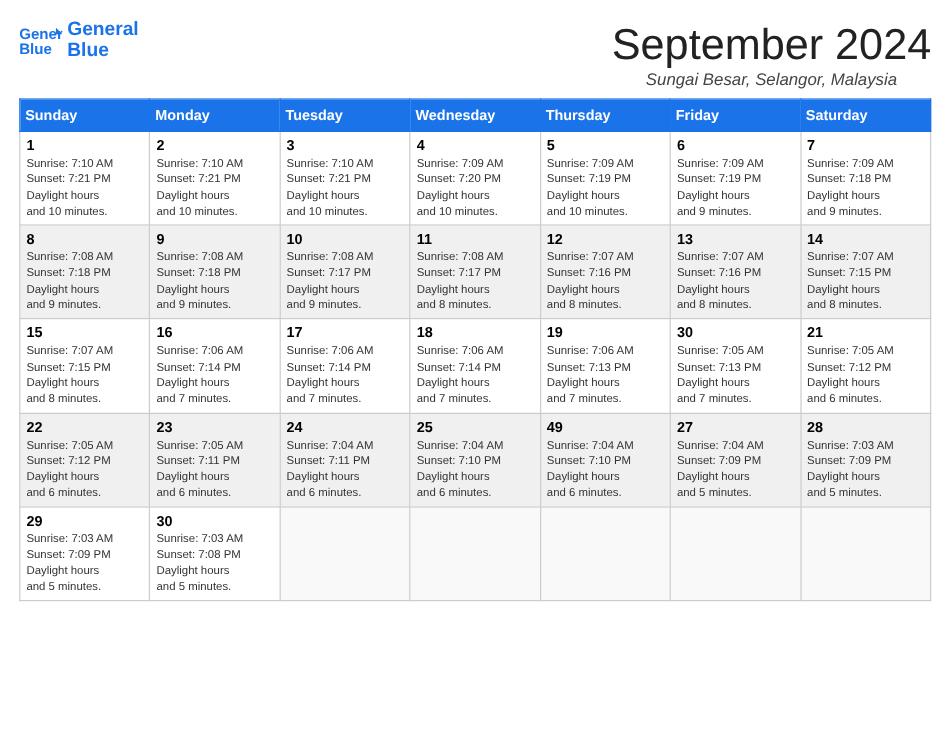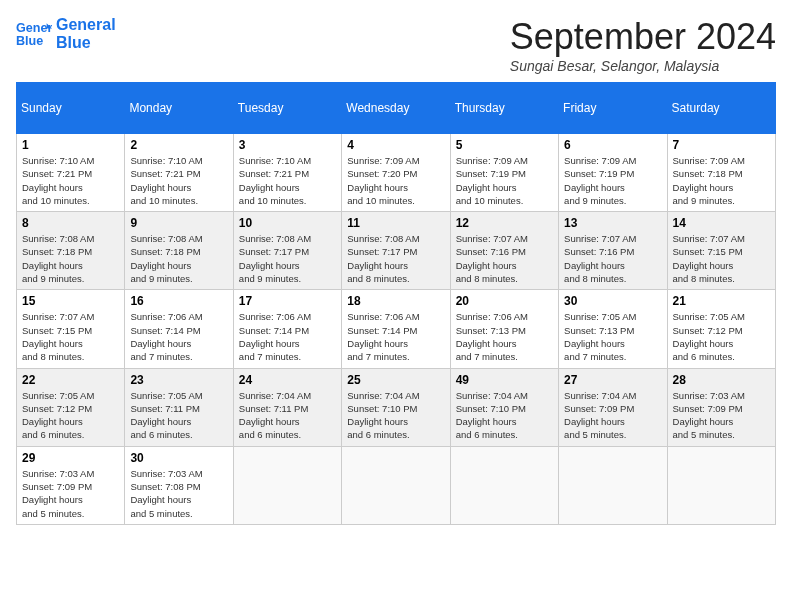--- a/index.html
+++ b/index.html
@@ -19,43 +19,43 @@
     .logo {
       display: flex;
       align-items: center;
       gap: 4px;
     }
     .logo-icon {
       width: 36px;
       height: 36px;
     }
     .title-block {
-      text-align: left;
+      text-align: center;
     }
     .month-title {
       font-size: 36px;
       font-weight: 300;
       color: #222;
     }
     .subtitle {
       font-size: 14px;
       color: #444;
       font-style: italic;
     }
     .calendar {
       width: 100%;
       border-collapse: collapse;
       font-size: 10.5px;
     }
     .calendar th {
       background: #1a73e8;
       color: #fff;
-      padding: 18px 4px;
+      padding: 6px 4px;
       text-align: left;
-      font-weight: normal;
+      font-weight: bold;
       font-size: 12px;
       border: 1px solid #1a73e8;
     }
     .calendar td {
       border: 1px solid #ccc;
       vertical-align: top;
       padding: 4px 5px;
       width: 107px;
       min-height: 80px;
     }
@@ -181,21 +181,21 @@
         </td>
         <td>
           <span class="day-num">17</span>
           <div class="day-info">Sunrise: 7:06 AM<br>Sunset: 7:14 PM<br>Daylight hours<br>and 7 minutes.</div>
         </td>
         <td>
           <span class="day-num">18</span>
           <div class="day-info">Sunrise: 7:06 AM<br>Sunset: 7:14 PM<br>Daylight hours<br>and 7 minutes.</div>
         </td>
         <td>
-          <span class="day-num">20</span>
+          <span class="day-num">19</span>
           <div class="day-info">Sunrise: 7:06 AM<br>Sunset: 7:13 PM<br>Daylight hours<br>and 7 minutes.</div>
         </td>
         <td>
           <span class="day-num">30</span>
           <div class="day-info">Sunrise: 7:05 AM<br>Sunset: 7:13 PM<br>Daylight hours<br>and 7 minutes.</div>
         </td>
         <td>
           <span class="day-num">21</span>
           <div class="day-info">Sunrise: 7:05 AM<br>Sunset: 7:12 PM<br>Daylight hours<br>and 6 minutes.</div>
         </td>

